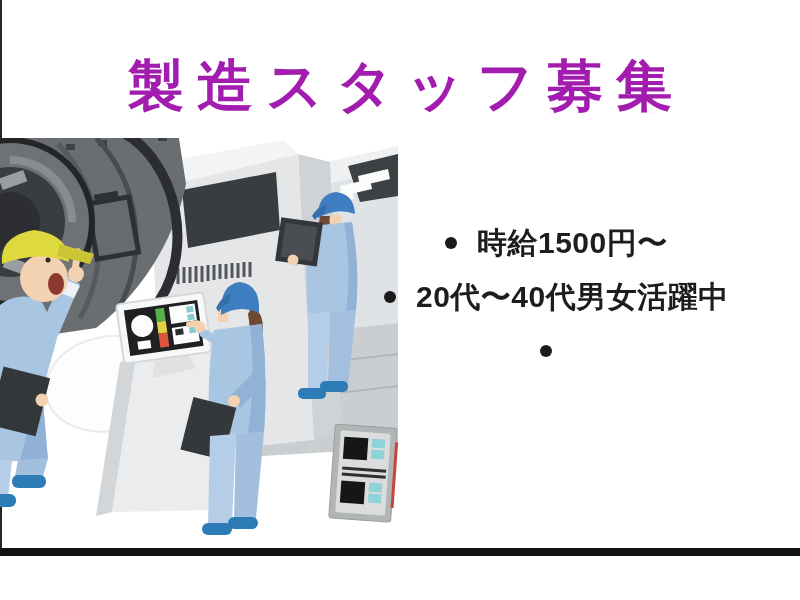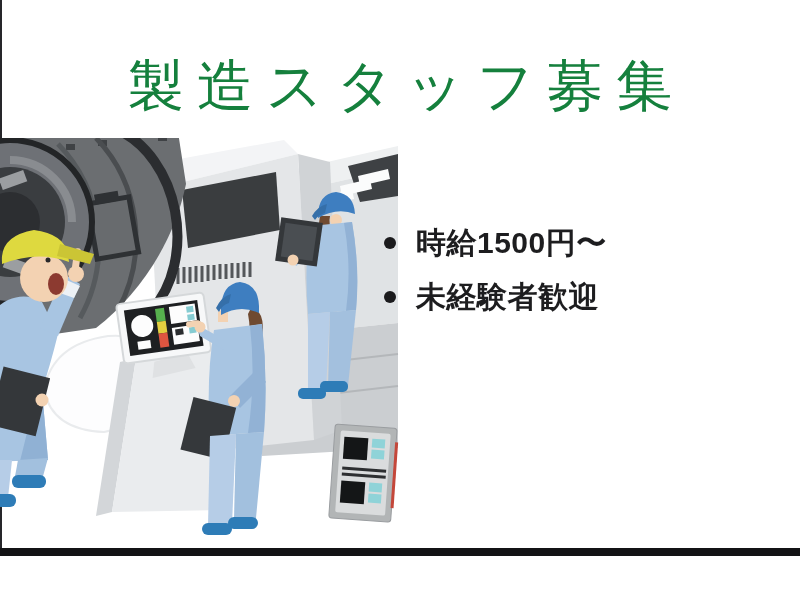--- a/index.html
+++ b/index.html
@@ -3,26 +3,26 @@
 <meta charset="utf-8">
 <style>
   html,body{margin:0;padding:0;}
   .canvas{
     position:relative;width:800px;height:600px;background:#ffffff;overflow:hidden;
     font-family:"Liberation Sans","DejaVu Sans",sans-serif;color:#1d1d1f;
   }
   .left-edge{position:absolute;left:0;top:0;width:2px;height:556px;background:#26262a;}
   .title{
     position:absolute;top:54px;left:0;width:800px;text-align:center;
-    font-size:56px;line-height:64px;font-weight:400;letter-spacing:13px;padding-left:13px;
-    box-sizing:border-box;color:#15803d;white-space:nowrap;
+    font-size:56px;line-height:64px;font-weight:700;letter-spacing:13px;padding-left:13px;
+    box-sizing:border-box;color:#a21caf;white-space:nowrap;
   }
   .illustration{position:absolute;left:0;top:138px;width:400px;height:412px;}
   .benefits{position:absolute;left:384px;top:226px;}
-  .benefit-item{display:flex;align-items:center;height:34px;margin-bottom:20px;}
+  .benefit-item{display:flex;align-items:center;height:34px;margin-bottom:20px;justify-content:center;}
   .benefit-dot{width:12px;height:12px;border-radius:50%;background:#1b1b1d;flex:0 0 12px;margin-right:20px;}
   .benefit-label{font-size:30px;font-weight:800;letter-spacing:0.5px;white-space:nowrap;color:#1d1d1f;}
   .bottom-bar{position:absolute;left:0;top:548px;width:800px;height:8px;background:#131315;}
 </style>
 </head>
 <body>
 
 <div class="canvas">
 
   <div class="left-edge"></div>
@@ -176,19 +176,22 @@
     </g>
   </svg>
 
   <div class="benefits">
     <div class="benefit-item">
       <span class="benefit-dot"></span>
       <span class="benefit-label">時給1500円〜</span>
     </div>
     <div class="benefit-item">
       <span class="benefit-dot"></span>
-      <span class="benefit-label">未経験者歓迎</span>
+      <span class="benefit-label">20代〜40代男女活躍中</span>
+    </div>
+    <div class="benefit-item">
+      <span class="benefit-dot"></span>
     </div>
   </div>
 
   <div class="bottom-bar"></div>
 
 </div>
 
 </body></html>

